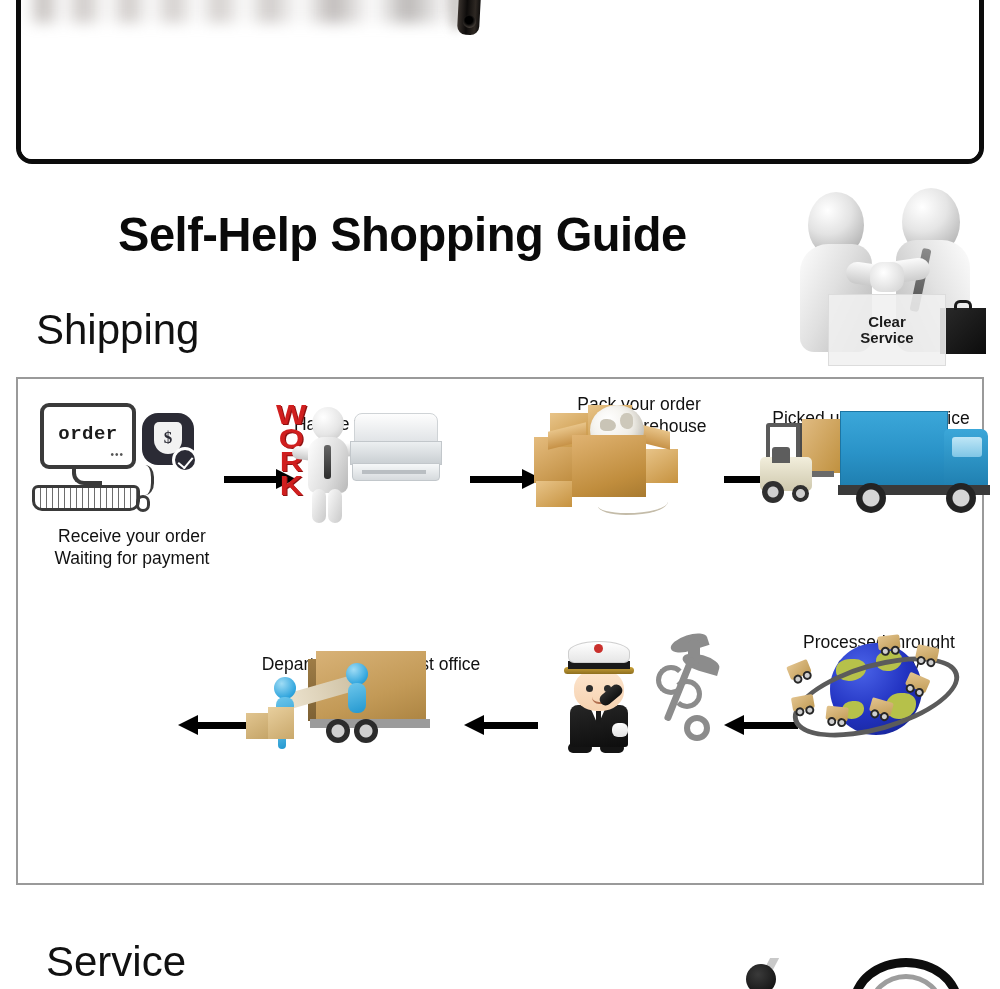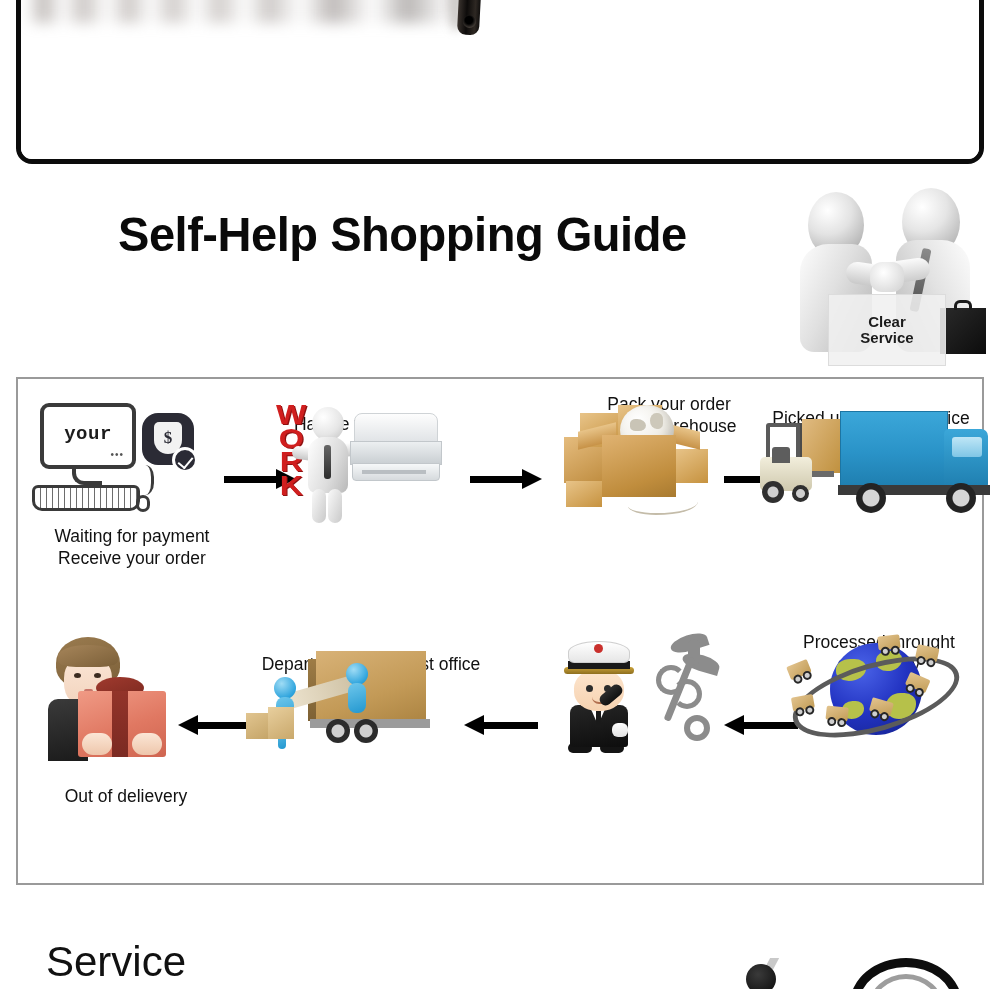--- a/index.html
+++ b/index.html
@@ -391,45 +391,46 @@
     <div class="bs-arm-r"></div>
     <div class="bs-hands"></div>
     <div class="bs-briefcase"></div>
     <div class="bs-handle"></div>
     <div class="bs-card">
       <span>Clear</span>
       <span>Service</span>
     </div>
   </div>
 
+  <div class="section-heading heading-shipping">Shipping</div>
   <div class="section-heading heading-service">Service</div>
 
   <div class="flow-box">
 
     <div class="flow-row row-1">
 
       <div class="step" style="left:6px; top:8px; width:216px;">
         <div class="step-art">
           <div class="pc">
             <div class="pc-monitor">
-              <div class="pc-screen-text">your</div>
+              <div class="pc-screen-text">order</div>
               <div class="pc-dots">•••</div>
             </div>
             <div class="pc-neck"></div>
             <div class="pc-keyboard"></div>
             <div class="pc-mousewire"></div>
             <div class="pc-mouse"></div>
           </div>
           <div class="pay-badge">
             <div class="pay-shield">$</div>
           </div>
           <div class="pay-check"></div>
         </div>
+        <div class="step-label">Receive your order</div>
         <div class="step-label">Waiting for payment</div>
-        <div class="step-label">Receive your order</div>
       </div>
 
       <div class="arrow" style="left:206px; top:80px; width:72px;">
         <div class="shaft" style="width:54px;"></div>
           <div class="head-r" style="left:52px;"></div>
       </div>
 
       <div class="step" style="left:236px; top:8px; width:220px;">
         <div class="step-art work-art">
           <div class="work-letters">
@@ -455,21 +456,21 @@
           </div>
         </div>
         <div class="step-label" style="margin-top:16px;">Handle your order</div>
       </div>
 
       <div class="arrow" style="left:452px; top:80px; width:72px;">
         <div class="shaft" style="width:54px;"></div>
           <div class="head-r" style="left:52px;"></div>
       </div>
 
-      <div class="step" style="left:536px; top:4px; width:230px;">
+      <div class="step" style="left:506px; top:4px; width:230px;">
         <div class="step-art pack">
           <div class="pack-b1"></div>
           <div class="pack-b2"></div>
           <div class="pack-b3"></div>
           <div class="pack-b4"></div>
           <div class="pack-b5"></div>
           <div class="pack-flapL"></div>
           <div class="pack-flapR"></div>
           <div class="pack-globe"></div>
           <div class="pack-main"></div>
@@ -500,39 +501,20 @@
           <div class="tr-chassis"></div>
           <div class="tr-w1"></div>
           <div class="tr-w2"></div>
         </div>
         <div class="step-label" style="margin-top:14px;">Picked up by mail service</div>
       </div>
     </div>
 
     <div class="flow-row row-2">
 
-      <div class="step" style="left:6px; top:6px; width:204px;">
-        <div class="step-art">
-          <div class="gift-art">
-            <div class="g-hair"></div>
-            <div class="g-face"></div>
-            <div class="g-fringe"></div>
-            <div class="g-eye-l"></div>
-            <div class="g-eye-r"></div>
-            <div class="g-mouth"></div>
-            <div class="g-coat"></div>
-            <div class="g-bow"></div>
-            <div class="g-gift"></div>
-            <div class="g-ribbonV"></div>
-            <div class="g-hand-l"></div>
-            <div class="g-hand-r"></div>
-          </div>
-        </div>
-        <div class="step-label" style="margin-top:22px;">Out of delievery</div>
-      </div>
 
       <div class="arrow" style="left:160px; top:86px; width:74px;">
         <div class="head-l"></div>
           <div class="shaft" style="left:18px; width:54px;"></div>
       </div>
 
       <div class="step" style="left:228px; top:6px; width:250px;">
         <div class="step-art post-art">
           <div class="po-open"></div>
           <div class="po-inner"></div>

